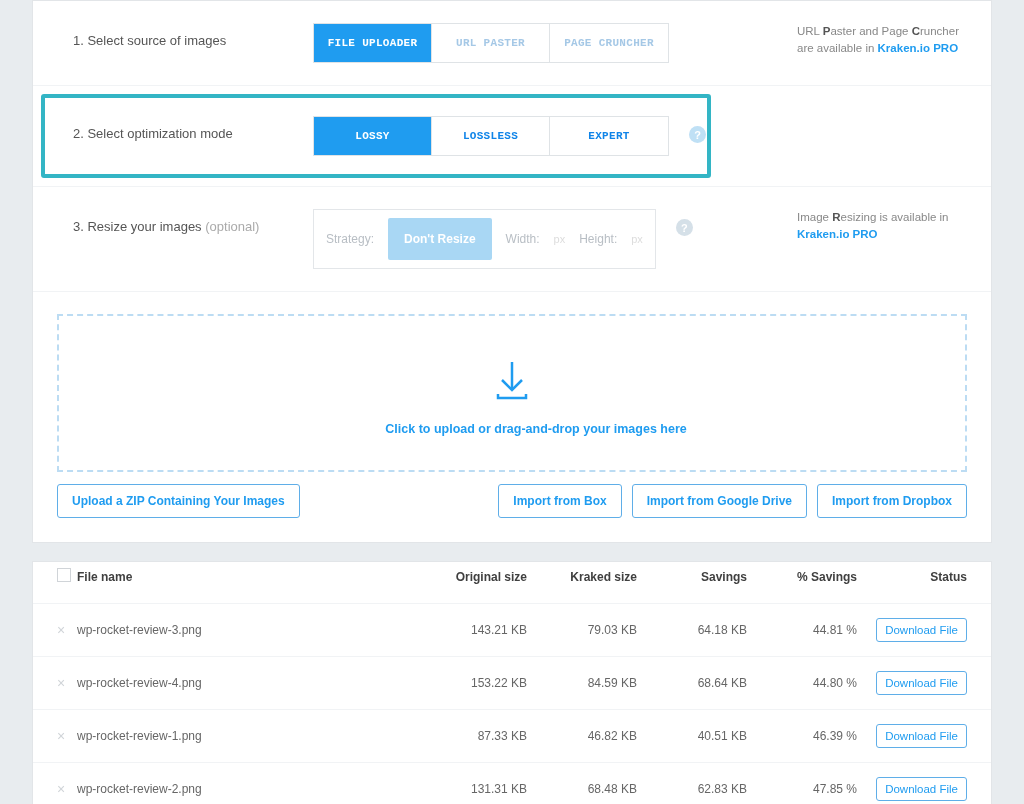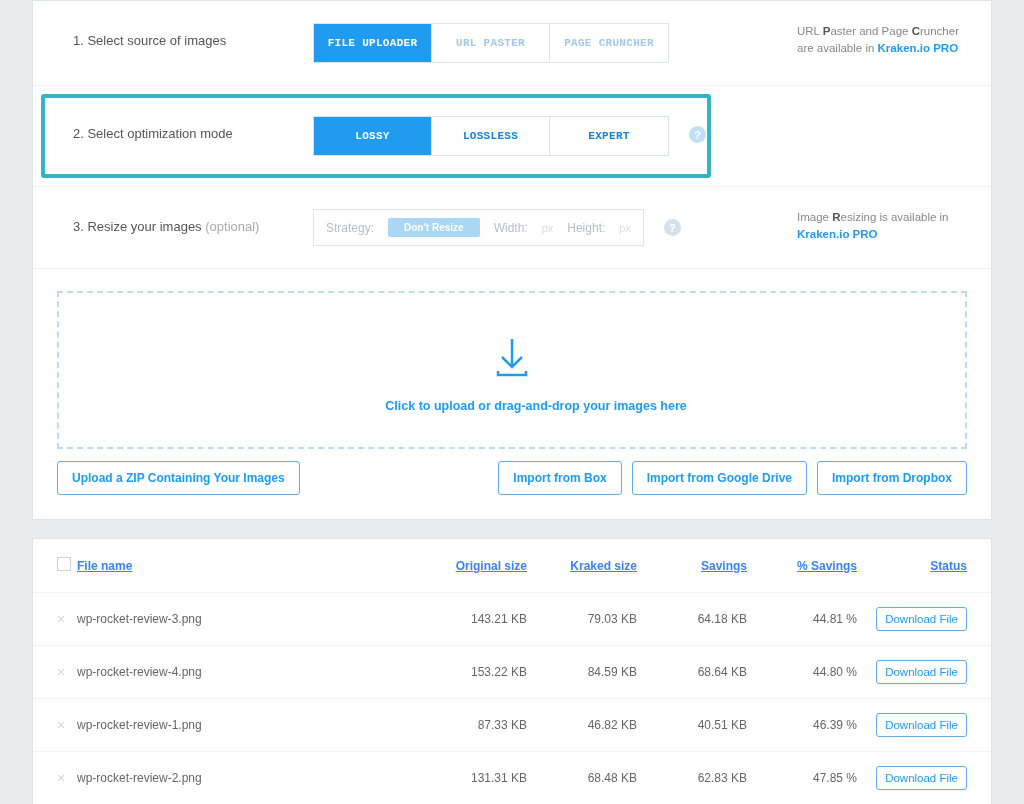--- a/index.html
+++ b/index.html
@@ -15,31 +15,31 @@
   .tab.active { background: #1f9cf0; color: #fff; }
   .tab.disabled { color: #a5c8e6; }
   .pro-note { margin-left: auto; width: 170px; font-size: 11.5px; color: #888; line-height: 1.5; }
   .pro-note b { color: #555; }
   .pro-note a { color: #1f9cf0; font-weight: 700; text-decoration: none; }
   .highlight-box { position: absolute; border: 4px solid #33b5c5; border-radius: 3px; left: 8px; right: 280px; top: 8px; bottom: 8px; pointer-events: none; }
   .help-icon { width: 17px; height: 17px; border-radius: 50%; background: #bfe0f5; color: #fff; font-weight: 700; font-size: 11px; display: inline-flex; align-items: center; justify-content: center; margin-left: 20px; margin-top: 10px; cursor: pointer; }
   .help-icon.light { background: #d5e0e8; }
   .resize-box { display: flex; align-items: center; border: 1px solid #e3e6e9; padding: 8px 12px; gap: 14px; }
   .resize-box .lbl { color: #b8bec4; font-size: 12px; }
-  .resize-box .badge { background: #a9d7f4; color: #fff; font-weight: 700; font-size: 10px; padding: 4px 16px; border-radius: 2px; }
+  .resize-box .badge { background: #a9d7f4; color: #fff; font-weight: 700; font-size: 12px; padding: 14px 16px; border-radius: 2px; }
   .resize-box .px { color: #ddd; font-size: 11px; }
   .dropzone { margin: 22px 24px 12px 24px; border: 2px dashed #bcdcf3; padding: 40px 0 34px 0; text-align: center; cursor: pointer; }
   .dropzone svg { display: block; margin: 0 auto 18px auto; }
   .dropzone .txt { color: #1f9cf0; font-weight: 600; font-size: 12.5px; padding-left: 48px; }
   .import-row { display: flex; padding: 0 24px 24px 24px; gap: 10px; }
   .btn-outline { border: 1px solid #5faee8; color: #1f9cf0; background: #fff; padding: 9px 14px; font-weight: 600; font-size: 12px; border-radius: 3px; cursor: pointer; }
   .spacer-flex { flex: 1; }
   
   .thead, .trow { display: flex; align-items: center; padding: 14px 24px; border-bottom: 1px solid #f1f3f5; font-size: 12px; }
-  .thead { color: #3b82f6; font-weight: 600; padding-top: 18px; padding-bottom: 18px; text-decoration: underline; }
+  .thead { color: #404040; font-weight: 600; padding-top: 6px; padding-bottom: 18px; }
   .trow { color: #666; }
   .xicon { width: 14px; color: #d0d4d8; margin-right: 6px; cursor: pointer; font-size: 14px; }
   .c-name { flex: 1; }
   .c-orig, .c-kraked, .c-savings, .c-pct { width: 110px; text-align: right; }
   .c-status { width: 110px; text-align: right; }
   .dl-btn { border: 1px solid #5faee8; color: #1f9cf0; background: #fff; padding: 5px 8px; font-size: 11.5px; border-radius: 3px; cursor: pointer; font-weight: 500;}
   .icon-svg { flex-shrink: 0; }
   .checkbox-off { width:14px; height:14px; border:1px solid #d0d4d8; display:inline-block; margin-right:6px;}
 </style>
 </head>

